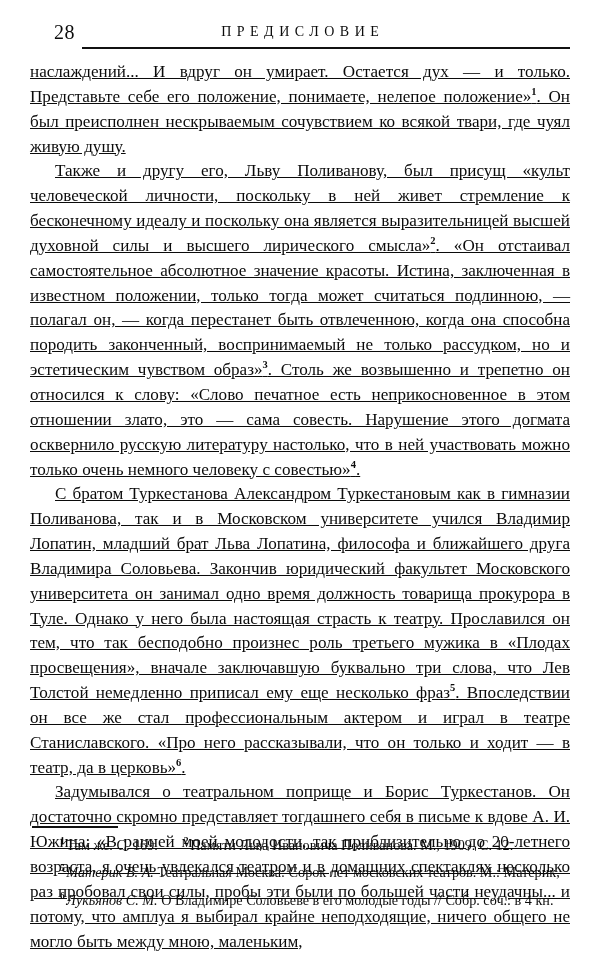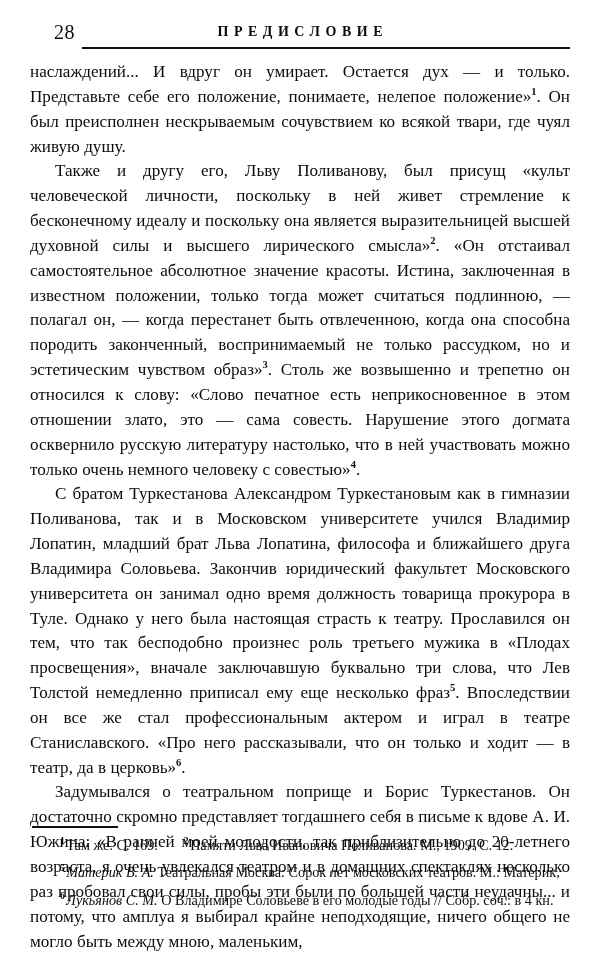--- a/index.html
+++ b/index.html
@@ -40,21 +40,21 @@
     line-height: 24px;
     margin-left: 24px;
   }
   .runhead-title {
     position: absolute;
     left: 0;
     top: 3px;
     width: 540px;
     text-align: center;
     font-size: 14px;
-    font-weight: 700;
+    font-weight: 400;
     letter-spacing: 5.5px;
     text-indent: 5.5px;
     line-height: 18px;
   }
   .runhead-rule {
     position: absolute;
     left: 52px;
     right: 0;
     top: 27px;
     height: 2.4px;
@@ -70,20 +70,21 @@
   }
   p.para {
     margin: 0;
     font-size: 17.1px;
     line-height: 24.85px;
     text-align: justify;
     text-justify: inter-word;
     text-indent: 25px;
     hyphens: manual;
     word-spacing: 0.1px;
+    text-decoration: underline;
   }
   p.para.noindent {
     text-indent: 0;
   }
   p.para:last-child {
     text-align: justify;
   }
   sup.fn {
     font-size: 10.5px;
     line-height: 0;

